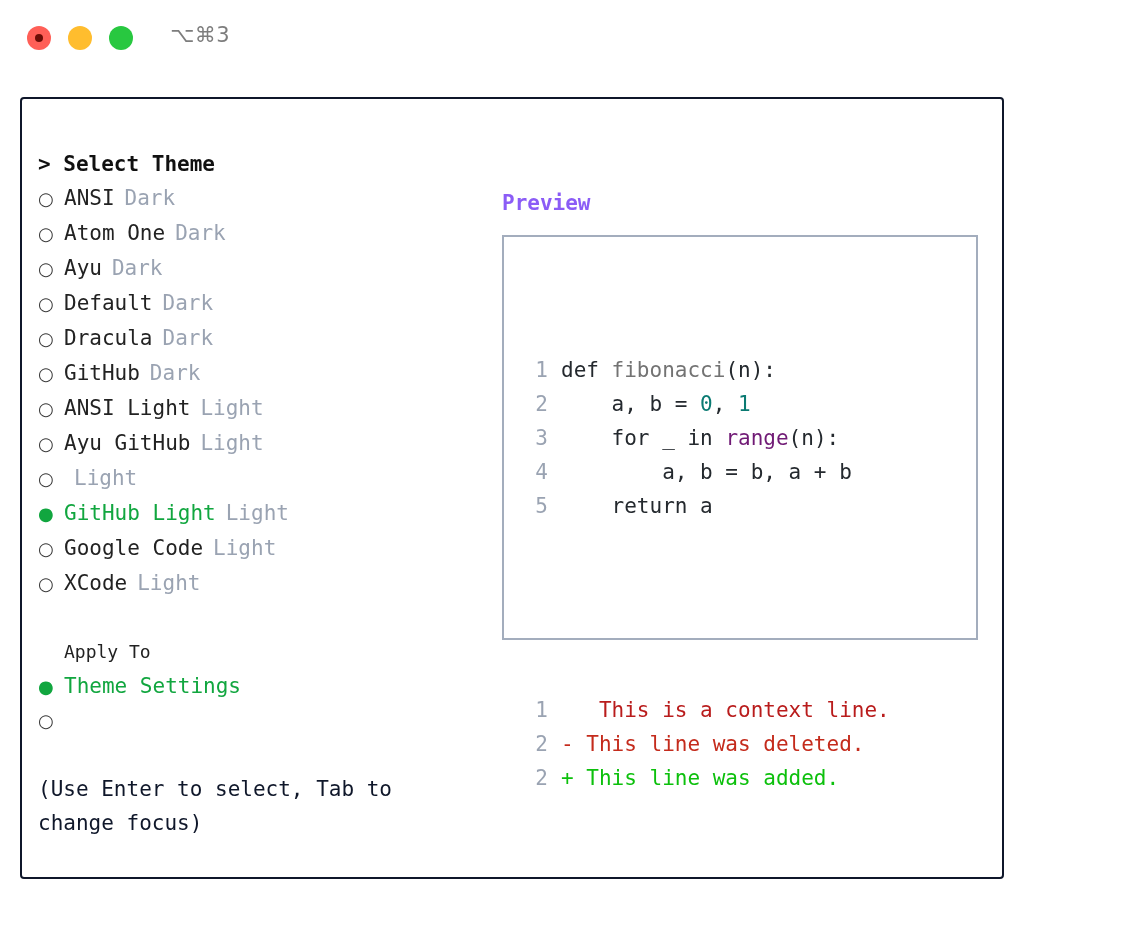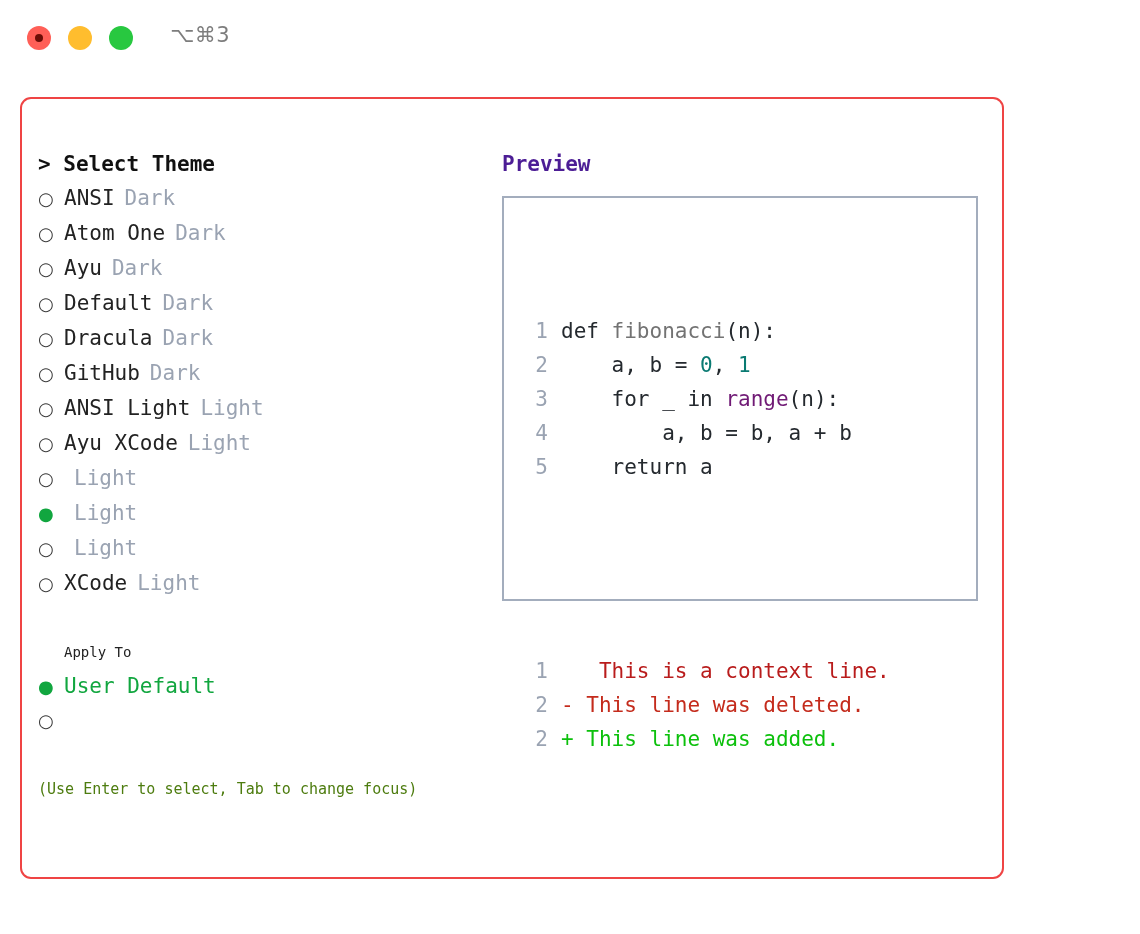--- a/index.html
+++ b/index.html
@@ -70,22 +70,22 @@
     white-space: pre;
   }
 
   
   .panel {
     position: absolute;
     left: 20px;
     top: 97px;
     width: 984px;
     height: 782px;
-    border: 2px solid #ef4444;
-    border-radius: 11px;
+    border: 2px solid #0f172a;
+    border-radius: 4px;
     box-sizing: border-box;
     background: #ffffff;
   }
 
   
   .left-col {
     position: absolute;
     left: 16px;
     top: 48px;
     width: 440px;
@@ -112,48 +112,49 @@
     font-family: "DejaVu Sans", "Liberation Sans", sans-serif;
   }
   .marker.sel { color: #11a63f; }
   .opt-label { color: #222222; }
   .opt-row.sel .opt-label { color: #11a63f; }
   .opt-tag {
     color: #9aa3b2;
     padding-left: 10px;
   }
   .plain-head {
-    font-size: 14px;
+    font-size: 18px;
     color: #222222;
     line-height: 34px;
     padding-left: 26px;
     white-space: pre;
   }
   .spacer { height: 34px; }
   .hint {
-    font-size: 15px;
-    color: #4d7c0f;
+    font-size: 21px;
+    color: #0f172a;
     line-height: 34px;
     width: 400px;
     white-space: pre-wrap;
   }
 
   
   .right-col {
     position: absolute;
     left: 480px;
     top: 48px;
     width: 500px;
   }
   .preview-title {
     font-size: 21px;
     font-weight: bold;
-    color: #4c1d95;
-    line-height: 34px;
-    white-space: pre;
+    color: #8b5cf6;
+    line-height: 34px;
+    white-space: pre;
+    margin-top: 39px;
   }
   .preview-box {
     margin-top: 15px;
     width: 476px;
     height: 405px;
     border: 2px solid #a3adbd;
     box-sizing: border-box;
     background: #ffffff;
     position: relative;
   }
@@ -203,33 +204,33 @@
       <div class="section-head">&gt; Select Theme</div>
 
       <div id="theme-list">
           <div class="opt-row"><span class="marker">○</span><span class="opt-label">ANSI</span><span class="opt-tag">Dark</span></div>
           <div class="opt-row"><span class="marker">○</span><span class="opt-label">Atom One</span><span class="opt-tag">Dark</span></div>
           <div class="opt-row"><span class="marker">○</span><span class="opt-label">Ayu</span><span class="opt-tag">Dark</span></div>
           <div class="opt-row"><span class="marker">○</span><span class="opt-label">Default</span><span class="opt-tag">Dark</span></div>
           <div class="opt-row"><span class="marker">○</span><span class="opt-label">Dracula</span><span class="opt-tag">Dark</span></div>
           <div class="opt-row"><span class="marker">○</span><span class="opt-label">GitHub</span><span class="opt-tag">Dark</span></div>
           <div class="opt-row"><span class="marker">○</span><span class="opt-label">ANSI Light</span><span class="opt-tag">Light</span></div>
-          <div class="opt-row"><span class="marker">○</span><span class="opt-label">Ayu XCode</span><span class="opt-tag">Light</span></div>
+          <div class="opt-row"><span class="marker">○</span><span class="opt-label">Ayu GitHub</span><span class="opt-tag">Light</span></div>
           <div class="opt-row"><span class="marker">○</span><span class="opt-tag">Light</span></div>
-          <div class="opt-row sel"><span class="marker sel">●</span><span class="opt-tag">Light</span></div>
-          <div class="opt-row"><span class="marker">○</span><span class="opt-tag">Light</span></div>
+          <div class="opt-row sel"><span class="marker sel">●</span><span class="opt-label">GitHub Light</span><span class="opt-tag">Light</span></div>
+          <div class="opt-row"><span class="marker">○</span><span class="opt-label">Google Code</span><span class="opt-tag">Light</span></div>
           <div class="opt-row"><span class="marker">○</span><span class="opt-label">XCode</span><span class="opt-tag">Light</span></div>
         </div>
 
       <div class="spacer"></div>
 
       <div class="plain-head">Apply To</div>
 
       <div id="apply-list">
-          <div class="opt-row sel"><span class="marker sel">●</span><span class="opt-label">User Default</span></div>
+          <div class="opt-row sel"><span class="marker sel">●</span><span class="opt-label">Theme Settings</span></div>
           <div class="opt-row"><span class="marker">○</span></div>
         </div>
 
       <div class="spacer"></div>
 
       <div class="hint">(Use Enter to select, Tab to change focus)</div>
     </div>
 
     <div class="right-col">
       <div class="preview-title">Preview</div>

